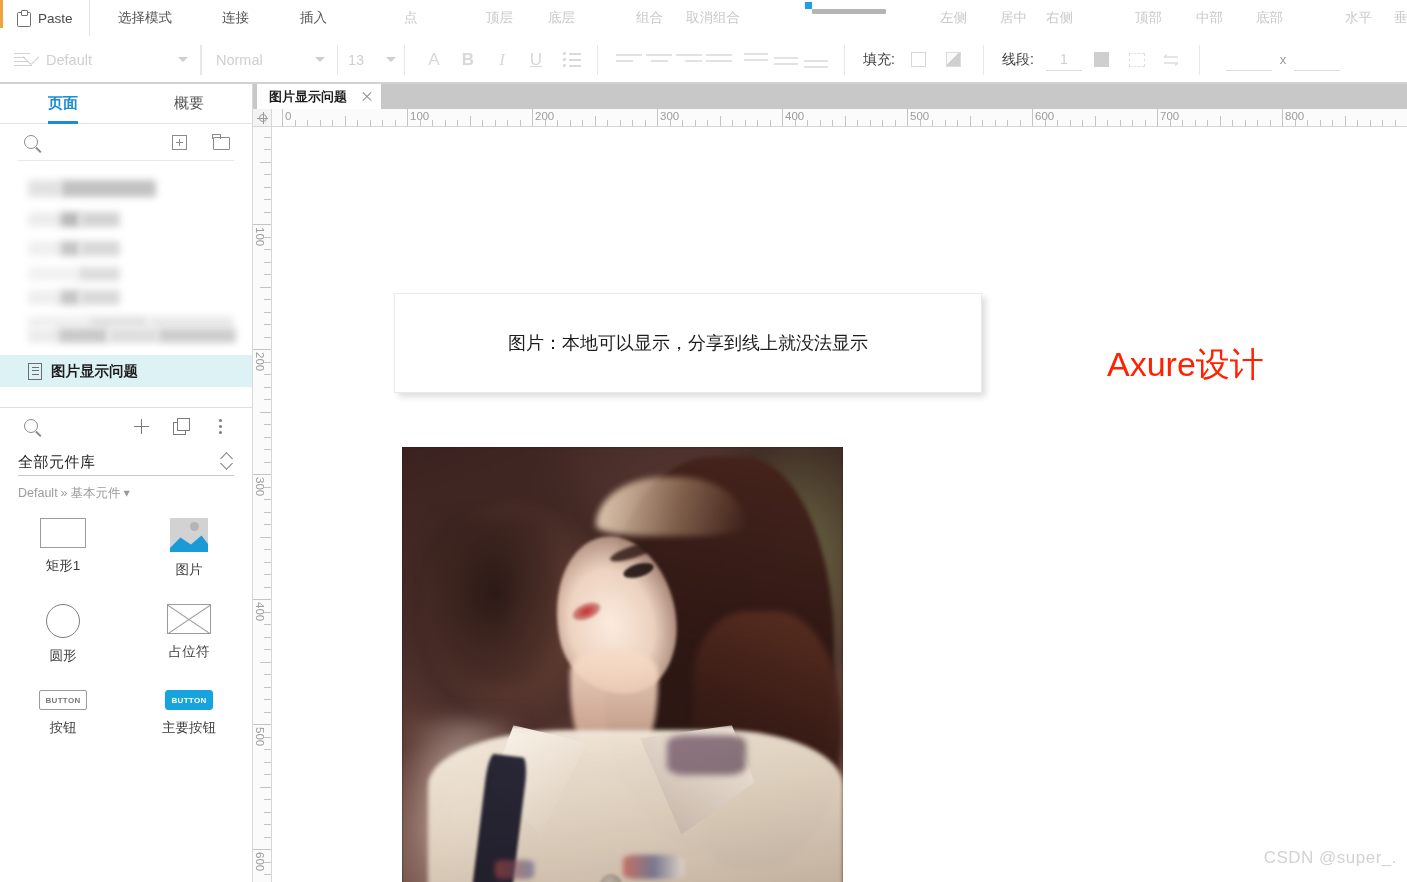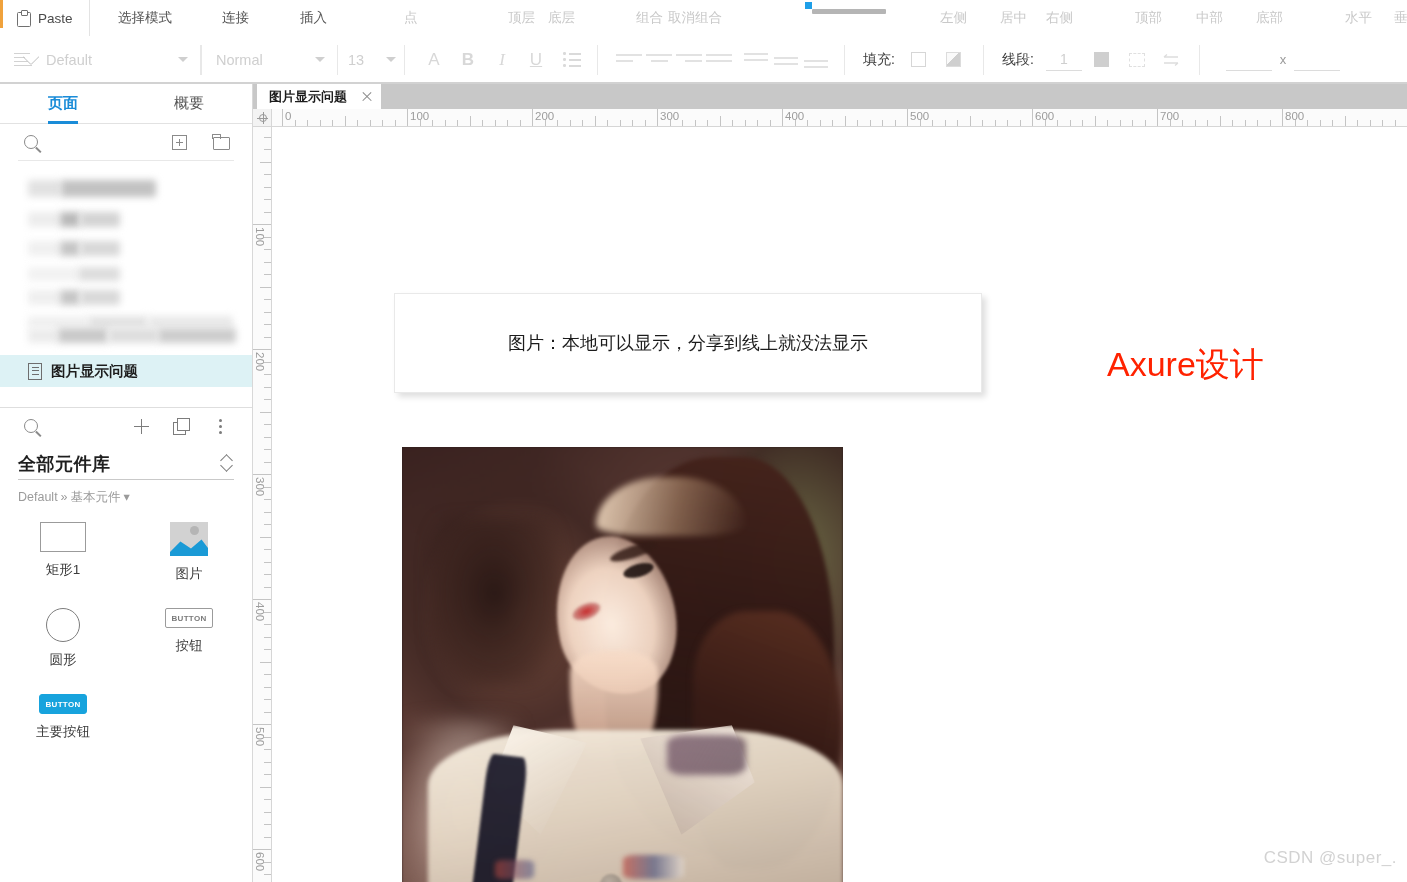--- a/index.html
+++ b/index.html
@@ -205,21 +205,21 @@
   .page-selected-label { font-size: 14.5px; color: #1d1d1d; font-weight: bold; }
 
   .panel-split { height: 1px; background: #dedede; }
 
   .lib-header { height: 40px; display: flex; border-bottom: 1px solid #e2e2e2; }
   .lib-select-row { padding: 8px 18px 0 18px; }
   .lib-title-line {
     display: flex; align-items: center; justify-content: space-between;
     border-bottom: 1px solid #c9c9c9; padding-bottom: 3px;
   }
-  .lib-title { font-size: 18px; color: #1f1f1f; letter-spacing: 0.5px; font-weight: bold; }
+  .lib-title { font-size: 15px; color: #1f1f1f; letter-spacing: 0.5px; }
   .spinner { width: 12px; height: 20px; position: relative; }
   .spinner i {
     position: absolute; left: 0; width: 9px; height: 9px;
     border-left: 1.5px solid #7a7a7a; border-top: 1.5px solid #7a7a7a;
   }
   .spinner i:nth-child(1) { top: 2px; transform: rotate(45deg); }
   .spinner i:nth-child(2) { top: 7px; transform: rotate(225deg); }
   .lib-breadcrumb { font-size: 12.5px; color: #9b9b9b; padding: 9px 18px 0 18px; }
   .lib-breadcrumb .sep { margin: 0 3px; }
 
@@ -480,30 +480,30 @@
         </div>
       <div class="tb-r1-item" style="left:222px">
           <span>连接</span>
         </div>
       <div class="tb-r1-item" style="left:300px">
           <span>插入</span>
         </div>
       <div class="tb-r1-item dim" style="left:404px">
           <span>点</span>
         </div>
-      <div class="tb-r1-item dim" style="left:508px">
+      <div class="tb-r1-item dim" style="left:486px">
           <span>顶层</span>
         </div>
       <div class="tb-r1-item dim" style="left:548px">
           <span>底层</span>
         </div>
       <div class="tb-r1-item dim" style="left:636px">
           <span>组合</span>
         </div>
-      <div class="tb-r1-item dim" style="left:668px">
+      <div class="tb-r1-item dim" style="left:686px">
           <span>取消组合</span>
         </div>
 
       <div class="tb-blue-dot"></div>
       <div class="tb-topbar-strip"></div>
 
       <div class="tb-r1-item dim" style="left:940px">
           <span>左侧</span>
         </div>
       <div class="tb-r1-item dim" style="left:1000px">
@@ -775,20 +775,24 @@
         <div class="w-image">
           <span class="sky"></span>
             <span class="sun"></span>
             <span class="hill"></span>
         </div>
         <div class="widget-label">图片</div>
       </div>
       <div class="widget-cell">
         <div class="w-circle"></div>
         <div class="widget-label">圆形</div>
+      </div>
+      <div class="widget-cell">
+        <div class="w-ph"></div>
+        <div class="widget-label">占位符</div>
       </div>
       <div class="widget-cell">
         <div class="w-btn">
             <span>BUTTON</span>
           </div>
         <div class="widget-label">按钮</div>
       </div>
       <div class="widget-cell">
         <div class="w-btn primary">
             <span>BUTTON</span>

